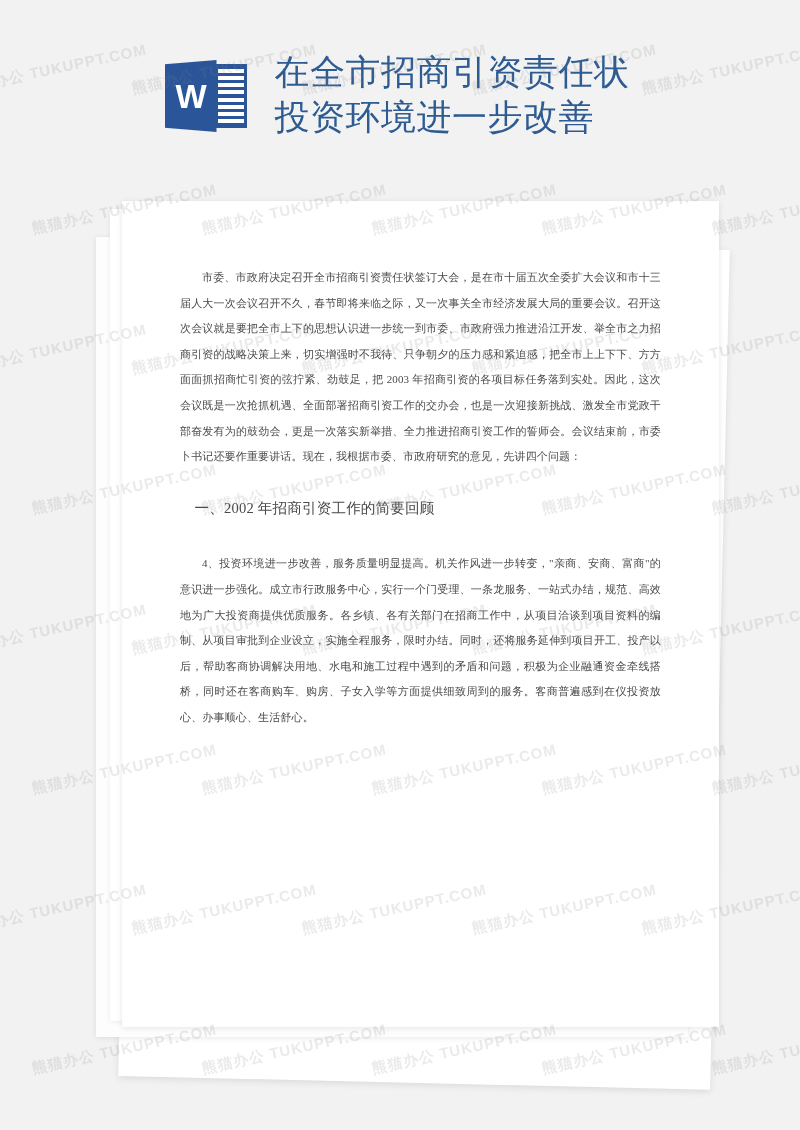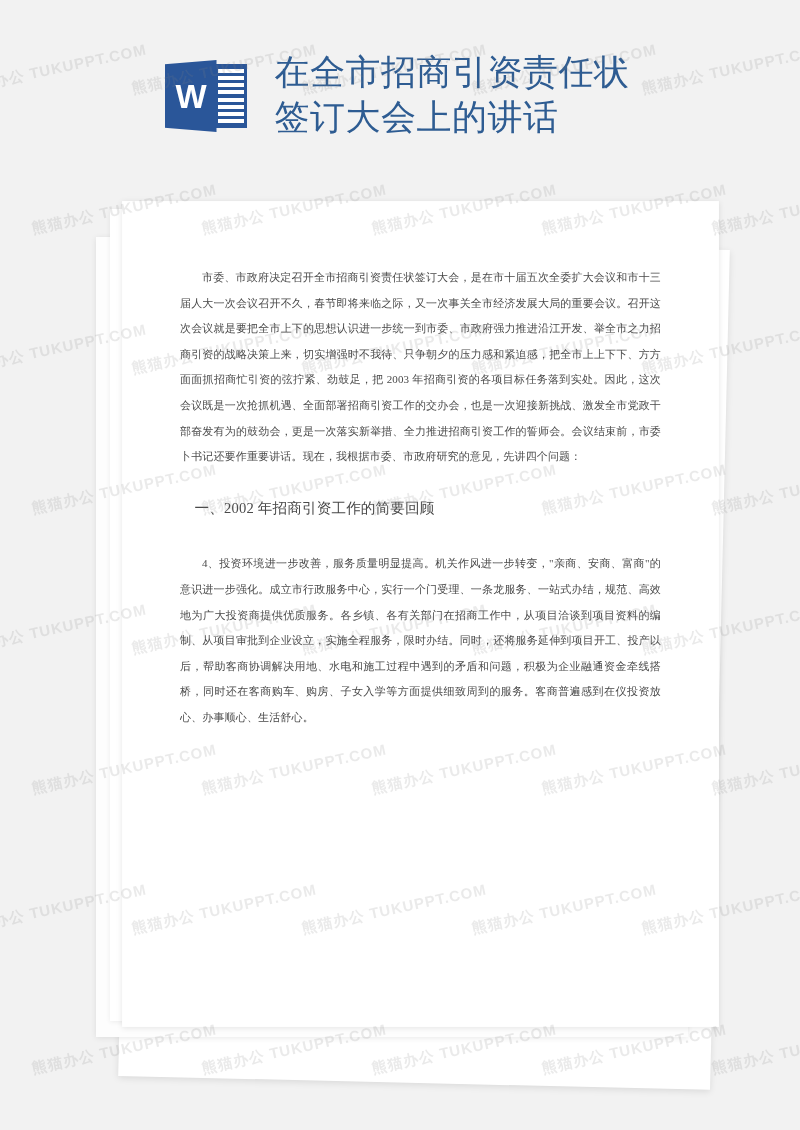--- a/index.html
+++ b/index.html
@@ -226,21 +226,21 @@
           <i></i>
           <i></i>
           <i></i>
           <i></i>
           <i></i>
           <i></i>
       </div>
     </div>
     <div id="header-title">
       <div>在全市招商引资责任状</div>
-      <div>签订大会上的讲话</div>
+      <div>投资环境进一步改善</div>
     </div>
   </div>
 </div>
 
 <div id="doc-page">
 
   <p class="para indent">市委、市政府决定召开全市招商引资责任状签订大会，是在市十届五次全委扩大会议和市十三届人大一次会议召开不久，春节即将来临之际，又一次事关全市经济发展大局的重要会议。召开这次会议就是要把全市上下的思想认识进一步统一到市委、市政府强力推进沿江开发、举全市之力招商引资的战略决策上来，切实增强时不我待、只争朝夕的压力感和紧迫感，把全市上上下下、方方面面抓招商忙引资的弦拧紧、劲鼓足，把 2003 年招商引资的各项目标任务落到实处。因此，这次会议既是一次抢抓机遇、全面部署招商引资工作的交办会，也是一次迎接新挑战、激发全市党政干部奋发有为的鼓劲会，更是一次落实新举措、全力推进招商引资工作的誓师会。会议结束前，市委卜书记还要作重要讲话。现在，我根据市委、市政府研究的意见，先讲四个问题：</p>
 
   <p class="heading">一、2002 年招商引资工作的简要回顾</p>
 

